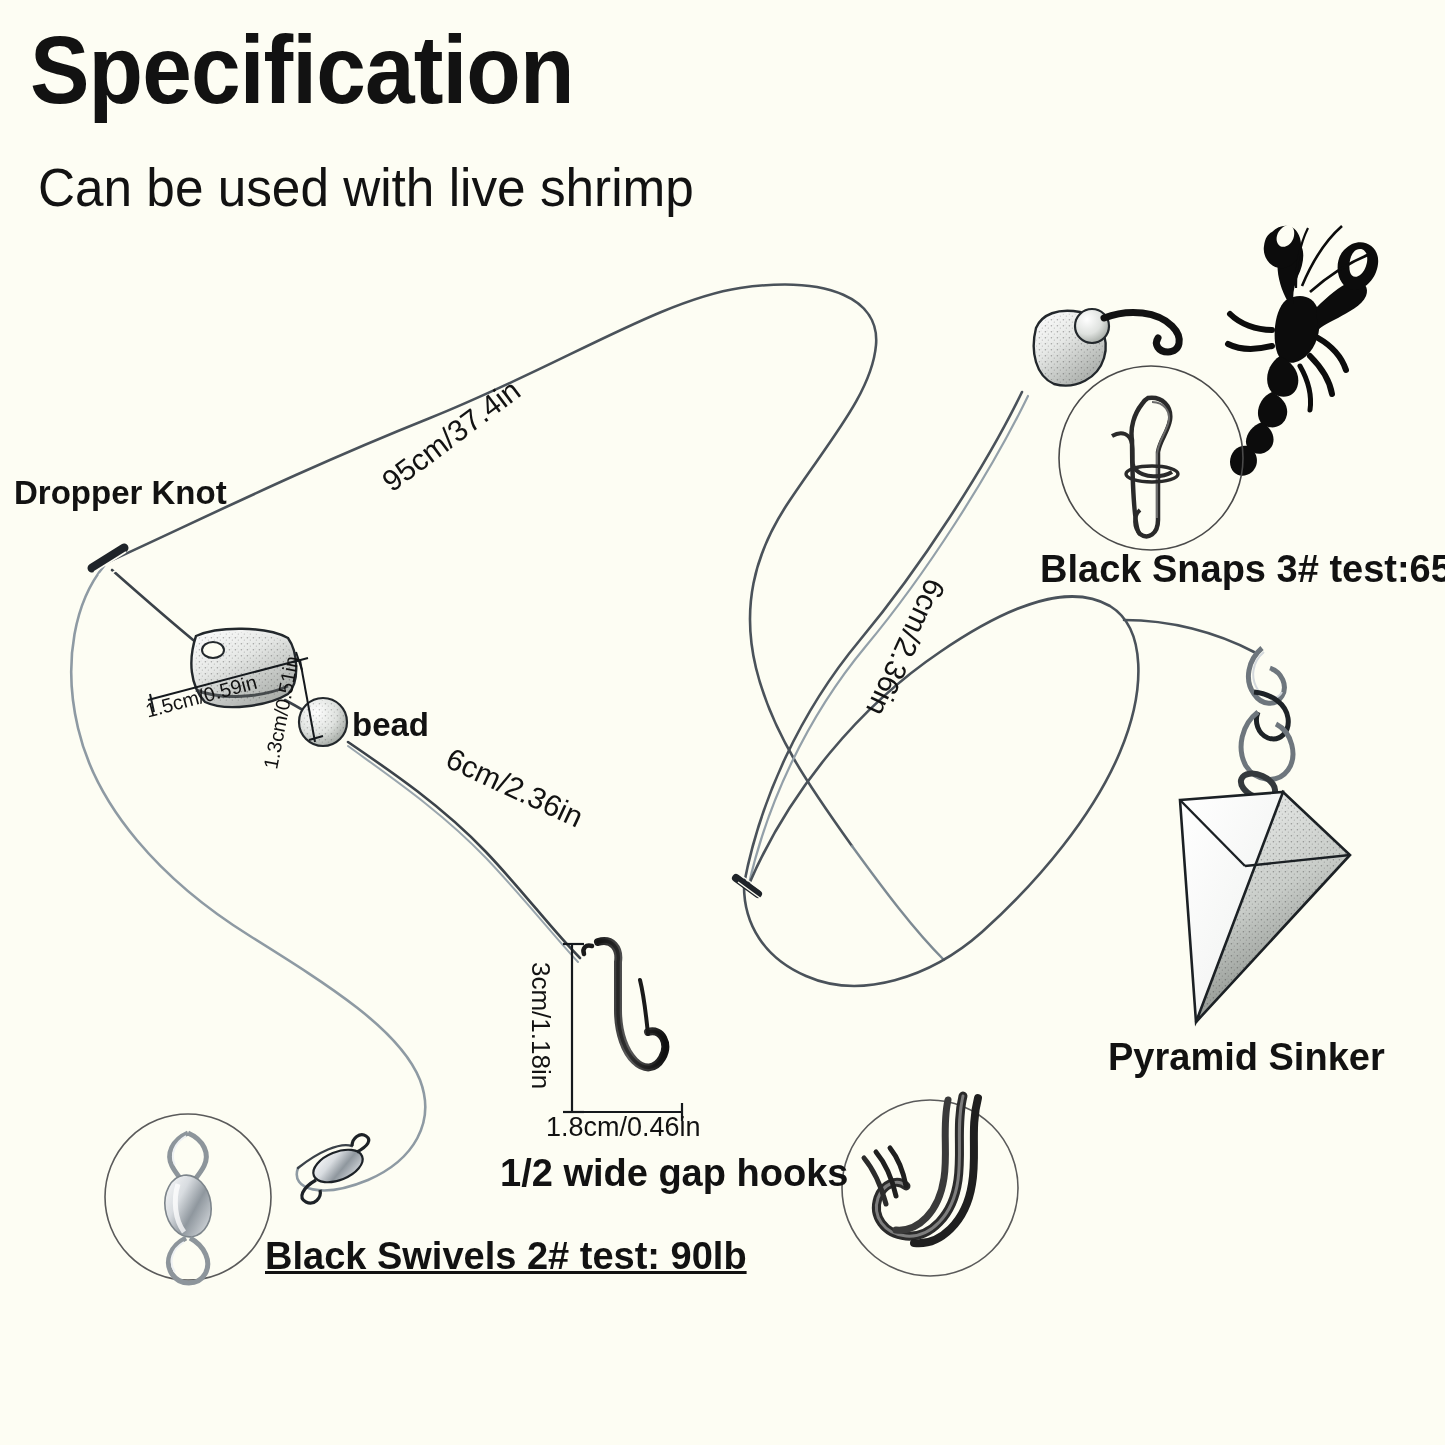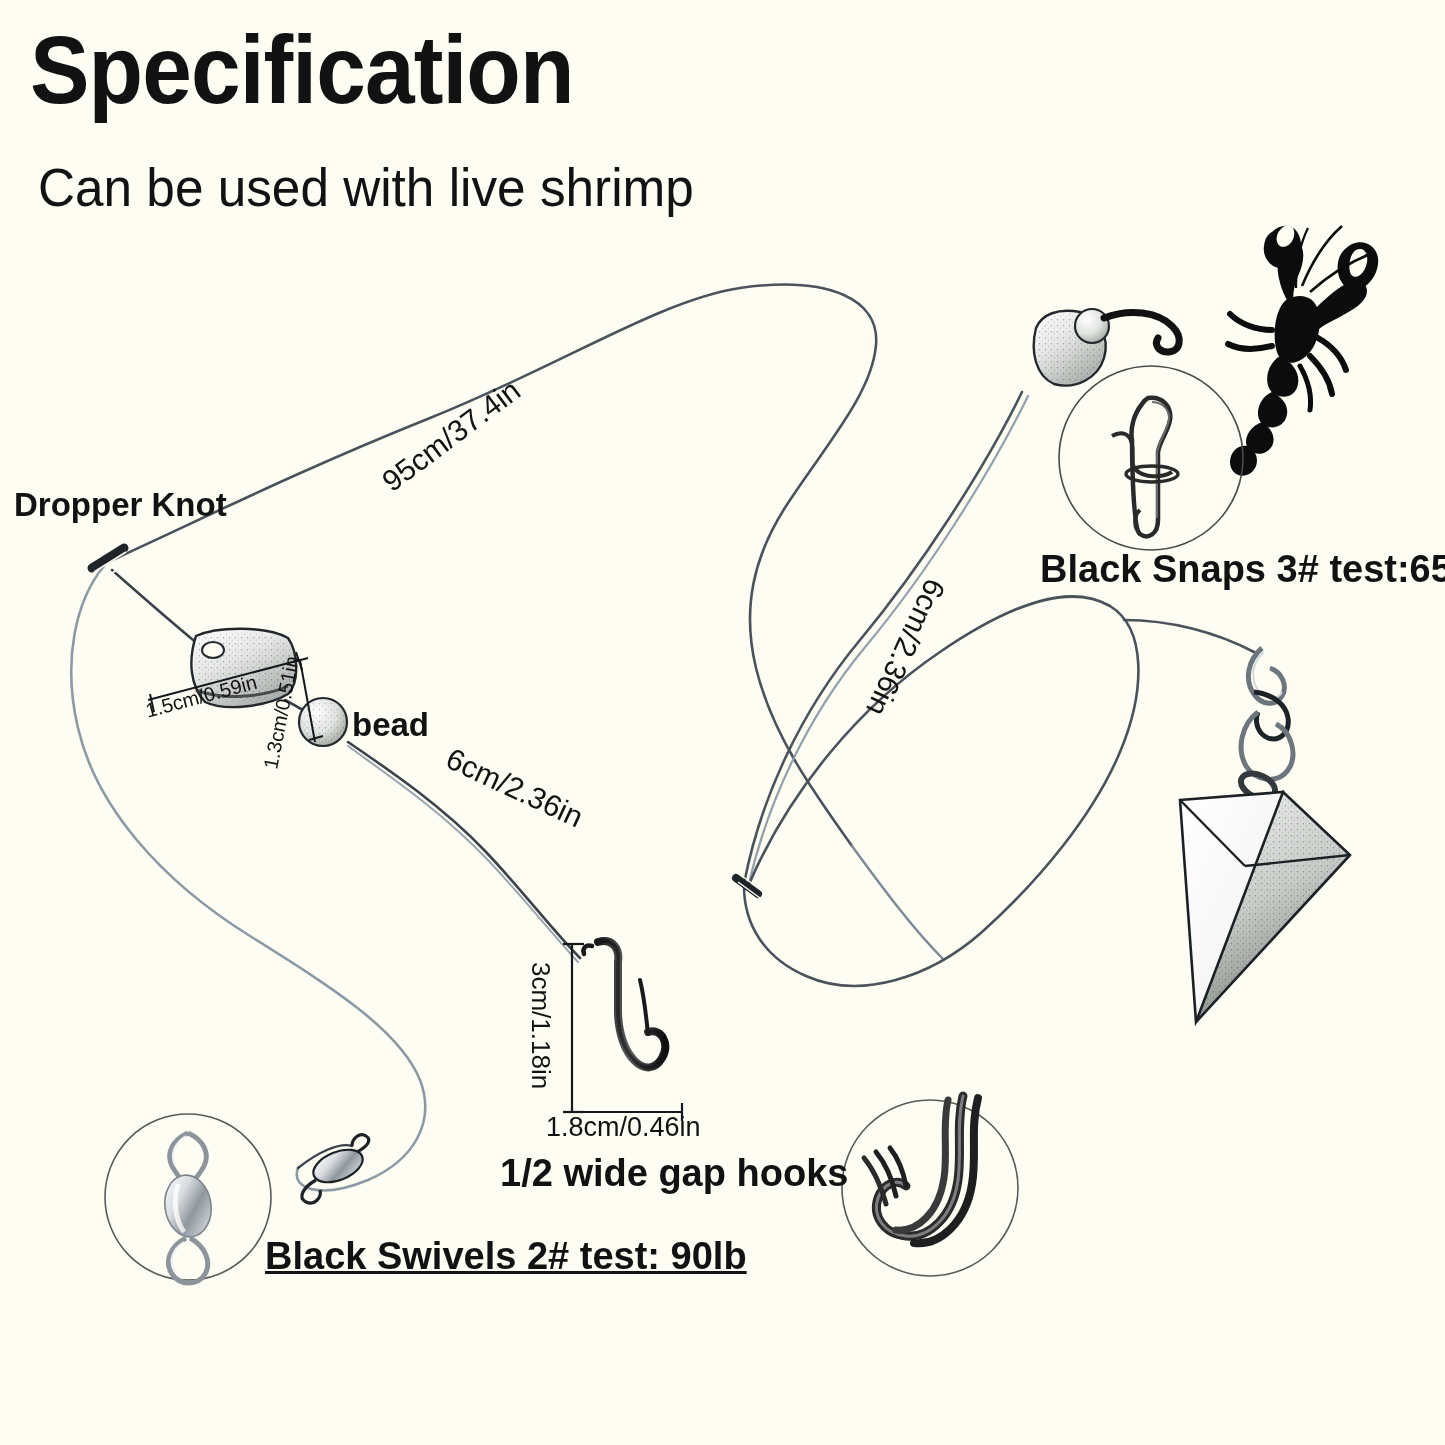--- a/index.html
+++ b/index.html
@@ -273,30 +273,31 @@
         <path d="M896,1196 C892,1178 886,1164 876,1152" stroke="#1f1f1f" stroke-width="5"></path>
         <path d="M886,1204 C881,1186 874,1170 864,1158" stroke="#2b2b2b" stroke-width="5"></path>
       </g>
     </g>
   </svg>
 
   <div class="txt title">Specification</div>
 
   <div class="txt subtitle">Can be used with live shrimp</div>
 
-  <div class="txt lbl-bold" style="left:14px;top:486px;">Dropper Knot</div>
+  <div class="txt lbl-bold" style="left:14px;top:474px;">Dropper Knot</div>
 
   <div class="txt lbl-bold" style="left:352px;top:694px;margin-top:12px;">bead</div>
 
   <div class="txt lbl-big" style="left:500px;top:1152px;">1/2 wide gap hooks</div>
 
   <div class="txt lbl-big" style="left:1040px;top:548px;">Black Snaps 3# test:65lb</div>
 
   <div class="txt lbl-big" style="left:265px;top:1235px;text-decoration:underline;">Black Swivels 2# test: 90lb</div>
 
+  <div class="txt lbl-big" style="left:1108px;top:1036px;">Pyramid Sinker</div>
 
   <div class="txt dim" style="left:386px;top:468px;transform:rotate(-37deg);">95cm/37.4in</div>
 
   <div class="txt dim-sm" style="left:146px;top:700px;transform:rotate(-15deg);">1.5cm/0.59in</div>
 
   <div class="txt dim-sm" style="left:282px;top:748px;transform:rotate(-79deg);transform-origin:left bottom;">1.3cm/0.51in</div>
 
   <div class="txt dim" style="left:448px;top:740px;transform:rotate(25deg);">6cm/2.36in</div>
 
   <div class="txt dim" style="left:952px;top:588px;transform:rotate(115deg);transform-origin:left top;">6cm/2.36in</div>

